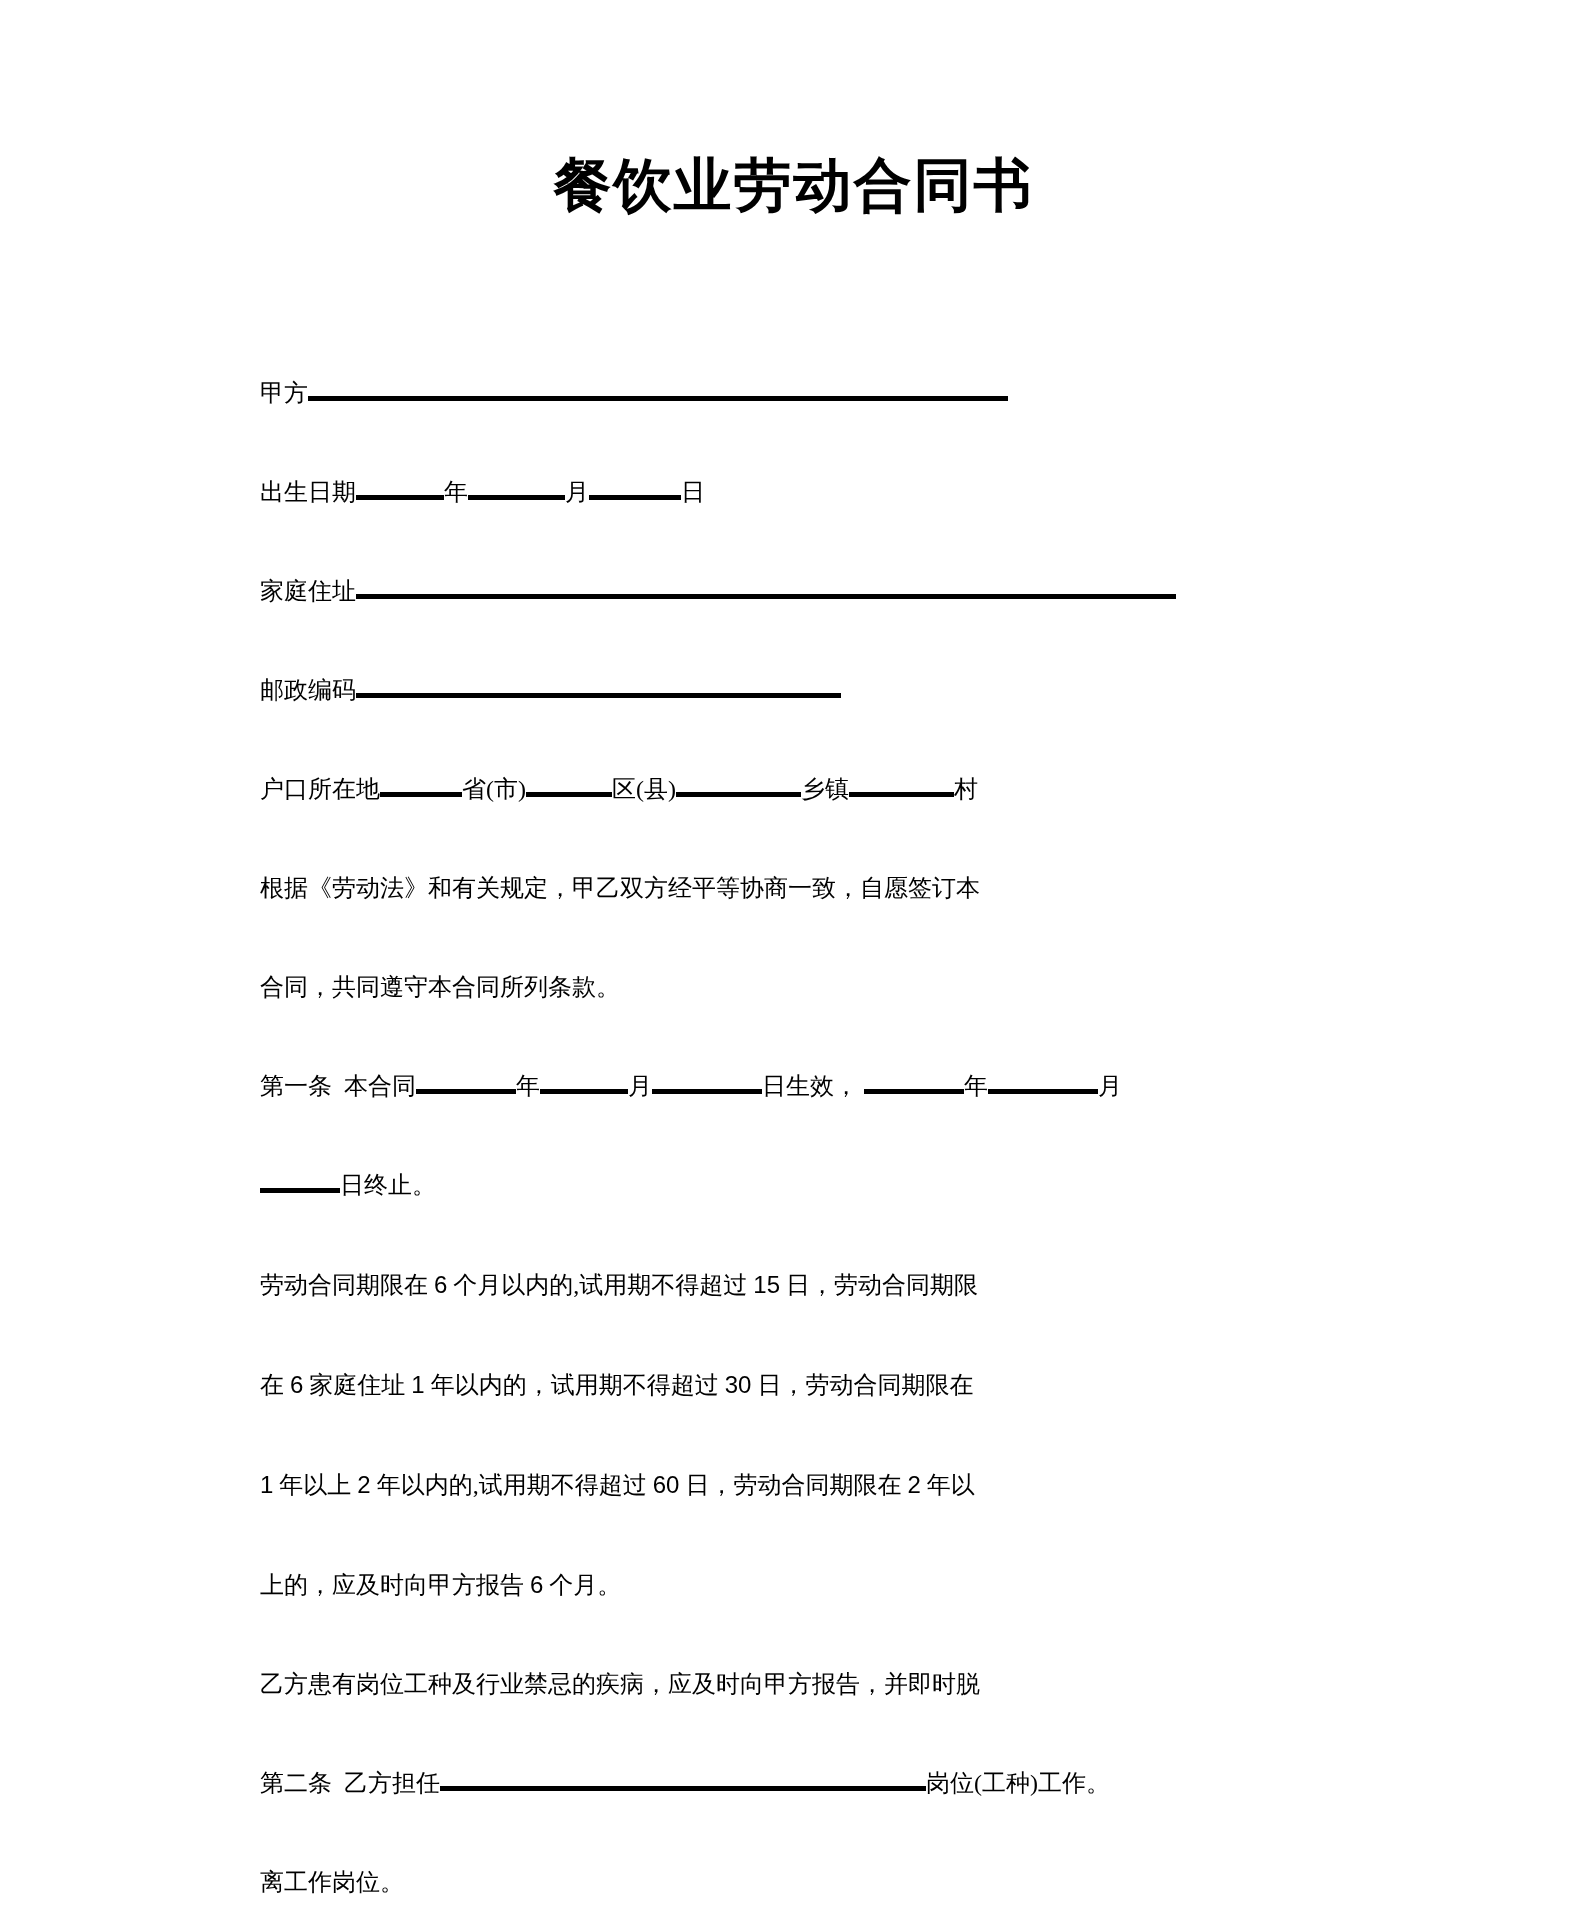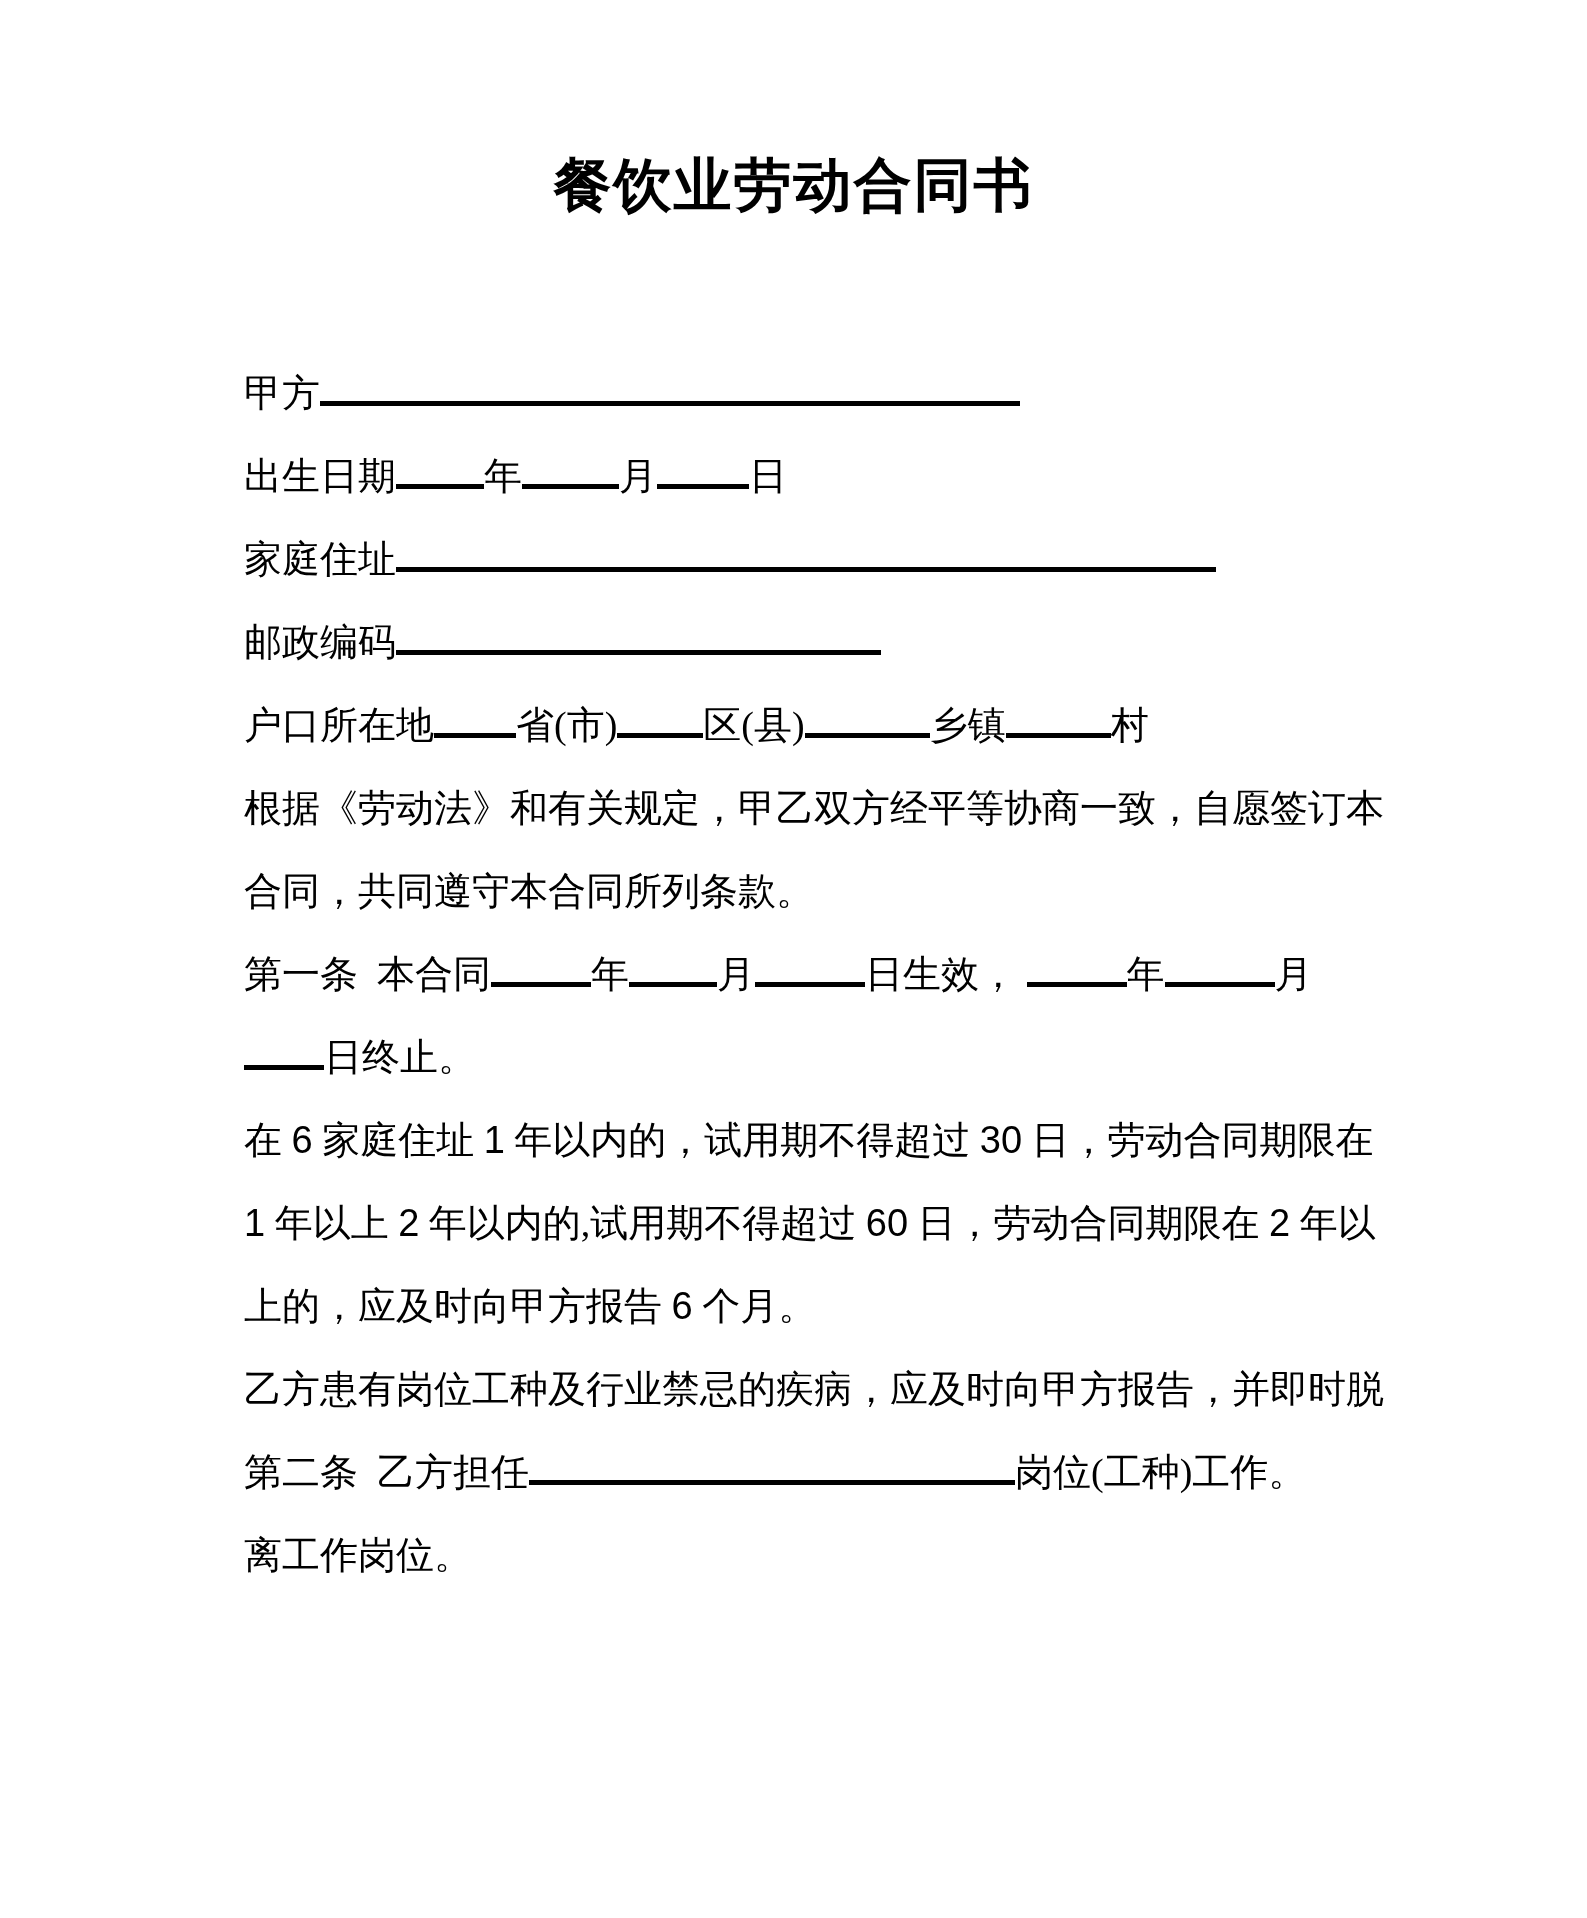--- a/index.html
+++ b/index.html
@@ -19,22 +19,22 @@
     line-height:72px;
     font-weight:bold;
     text-align:center;
     letter-spacing:2px;
   }
   .content{
     margin-top:130px;
     padding:0 225px 0 244px;
   }
   .line{
-    margin:0;
-    font-size:38px;
+    margin:16px;
+    font-size:24px;
     line-height:83px;
     white-space:pre;
   }
   .txt{white-space:pre;}
   .blank{
     display:inline-block;
     height:4px;
     border-bottom:5px solid #000000;
   }
   .num{font-family:"Liberation Sans", sans-serif;}
@@ -47,20 +47,21 @@
   <div class="content">
       <p class="line"><span class="txt"><span>甲方</span></span><span class="blank" style="width: 700px;"></span></p>
       <p class="line"><span class="txt"><span>出生日期</span></span><span class="blank" style="width: 88px;"></span><span class="txt"><span>年</span></span><span class="blank" style="width: 97px;"></span><span class="txt"><span>月</span></span><span class="blank" style="width: 92px;"></span><span class="txt"><span>日</span></span></p>
       <p class="line"><span class="txt"><span>家庭住址</span></span><span class="blank" style="width: 820px;"></span></p>
       <p class="line"><span class="txt"><span>邮政编码</span></span><span class="blank" style="width: 485px;"></span></p>
       <p class="line"><span class="txt"><span>户口所在地</span></span><span class="blank" style="width: 82px;"></span><span class="txt"><span>省(市)</span></span><span class="blank" style="width: 86px;"></span><span class="txt"><span>区(县)</span></span><span class="blank" style="width: 125px;"></span><span class="txt"><span>乡镇</span></span><span class="blank" style="width: 105px;"></span><span class="txt"><span>村</span></span></p>
       <p class="line"><span class="txt"><span>根据《劳动法》和有关规定，甲乙双方经平等协商一致，自愿签订本</span></span></p>
       <p class="line"><span class="txt"><span>合同，共同遵守本合同所列条款。</span></span></p>
       <p class="line"><span class="txt"><span>第一条  本合同</span></span><span class="blank" style="width: 100px;"></span><span class="txt"><span>年</span></span><span class="blank" style="width: 88px;"></span><span class="txt"><span>月</span></span><span class="blank" style="width: 110px;"></span><span class="txt"><span>日生效， </span></span><span class="blank" style="width: 100px;"></span><span class="txt"><span>年</span></span><span class="blank" style="width: 110px;"></span><span class="txt"><span>月</span></span></p>
       <p class="line"><span class="blank" style="width: 80px;"></span><span class="txt"><span>日终止。</span></span></p>
+      <p class="line"><span class="txt"><span>劳动合同期限在 </span><span class="num">6</span><span> 个月以内的,试用期不得超过 </span><span class="num">15</span><span> 日，劳动合同期限</span></span></p>
       <p class="line"><span class="txt"><span>在 </span><span class="num">6</span><span> 家庭住址 </span><span class="num">1</span><span> 年以内的，试用期不得超过 </span><span class="num">30</span><span> 日，劳动合同期限在</span></span></p>
       <p class="line"><span class="txt"><span class="num">1</span><span> 年以上 </span><span class="num">2</span><span> 年以内的,试用期不得超过 </span><span class="num">60</span><span> 日，劳动合同期限在 </span><span class="num">2</span><span> 年以</span></span></p>
       <p class="line"><span class="txt"><span>上的，应及时向甲方报告 </span><span class="num">6</span><span> 个月。</span></span></p>
       <p class="line"><span class="txt"><span>乙方患有岗位工种及行业禁忌的疾病，应及时向甲方报告，并即时脱</span></span></p>
       <p class="line"><span class="txt"><span>第二条  乙方担任</span></span><span class="blank" style="width: 486px;"></span><span class="txt"><span>岗位(工种)工作。</span></span></p>
       <p class="line"><span class="txt"><span>离工作岗位。</span></span></p>
     </div>
 </div>
 
 </body></html>

